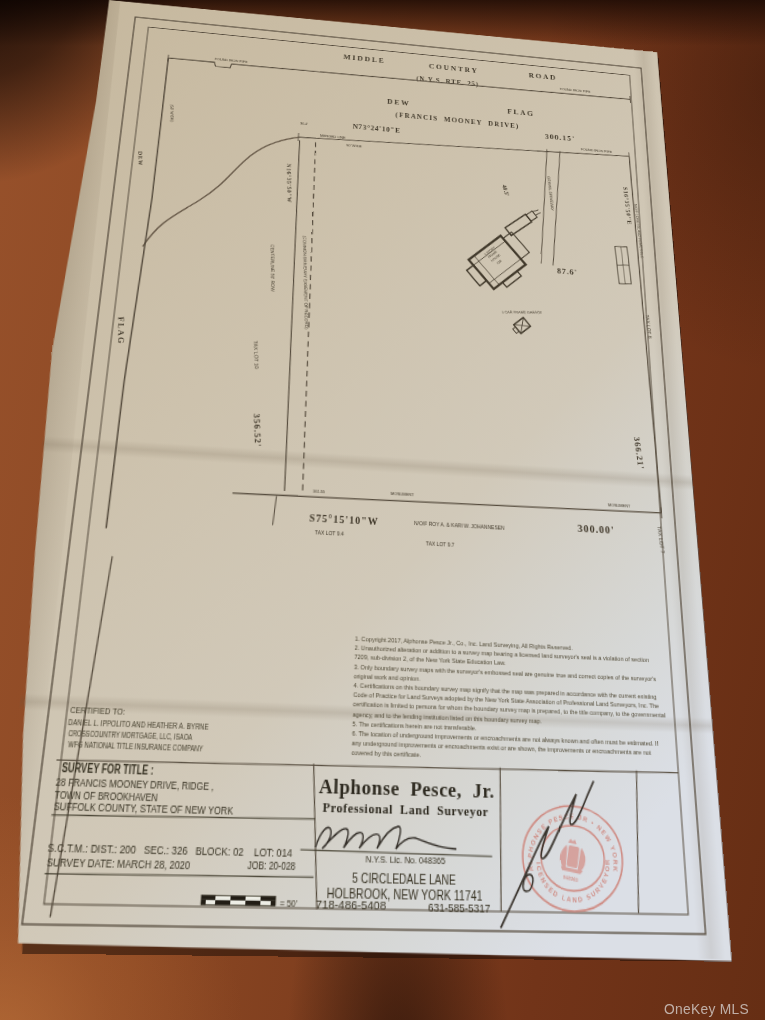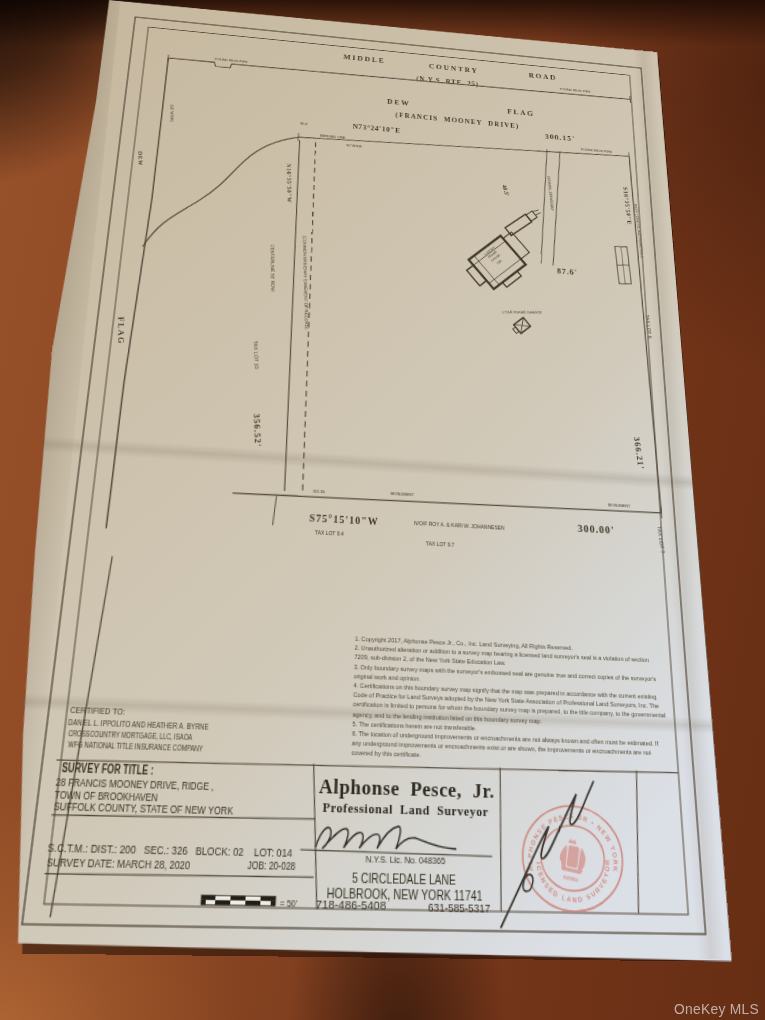--- a/index.html
+++ b/index.html
@@ -8,21 +8,21 @@
   radial-gradient(circle at -4% -4%, rgba(10,3,1,0.95) 0%, rgba(10,3,1,0.6) 9%, rgba(10,3,1,0) 17%),
   linear-gradient(180deg, rgba(26,10,4,0.85) 0%, rgba(26,10,4,0) 4.5%),
   radial-gradient(circle at 0% 102%, rgba(205,128,66,0.5) 0%, rgba(205,128,66,0.2) 9%, rgba(205,128,66,0) 19%),
   radial-gradient(ellipse at 52% 106%, rgba(18,7,3,0.62) 0%, rgba(18,7,3,0.25) 12%, rgba(18,7,3,0) 20%),
   radial-gradient(ellipse at 103% 8%, rgba(30,12,4,0.38) 0%, rgba(30,12,4,0) 22%),
   linear-gradient(100deg, #97512b 0%, #8c4823 32%, #7d3d1e 55%, #723419 75%, #662e14 100%);
 }
 #paperwrap{position:absolute;left:0;top:0;width:664px;height:941px;
  transform-origin:0 0; transform:matrix3d(0.893660,0.090534,0,0.00008401,-0.132473,0.737373,0,-0.00029465,0,0,1,0,101.3874,-5.1820,0,1);}
 svg text{white-space:pre;}
-.mls{position:absolute;right:6px;bottom:3px;font-size:13.8px;letter-spacing:0.3px;
+.mls{position:absolute;right:16px;bottom:3px;font-size:13.8px;letter-spacing:0.3px;
  color:rgba(220,218,216,0.75);font-family:"Liberation Sans",sans-serif;}
 </style></head><body>
 <div id="paperwrap">
 <svg width="664" height="941" viewBox="-31 -15 664 941" xmlns="http://www.w3.org/2000/svg">
 <defs>
 <linearGradient id="pg" x1="0" y1="0" x2="0.75" y2="1">
  <stop offset="0" stop-color="#c6b89e"></stop>
  <stop offset="0.42" stop-color="#cdc2ad"></stop>
  <stop offset="0.68" stop-color="#d1c9b9"></stop>
  <stop offset="0.88" stop-color="#d6d7d5"></stop>

